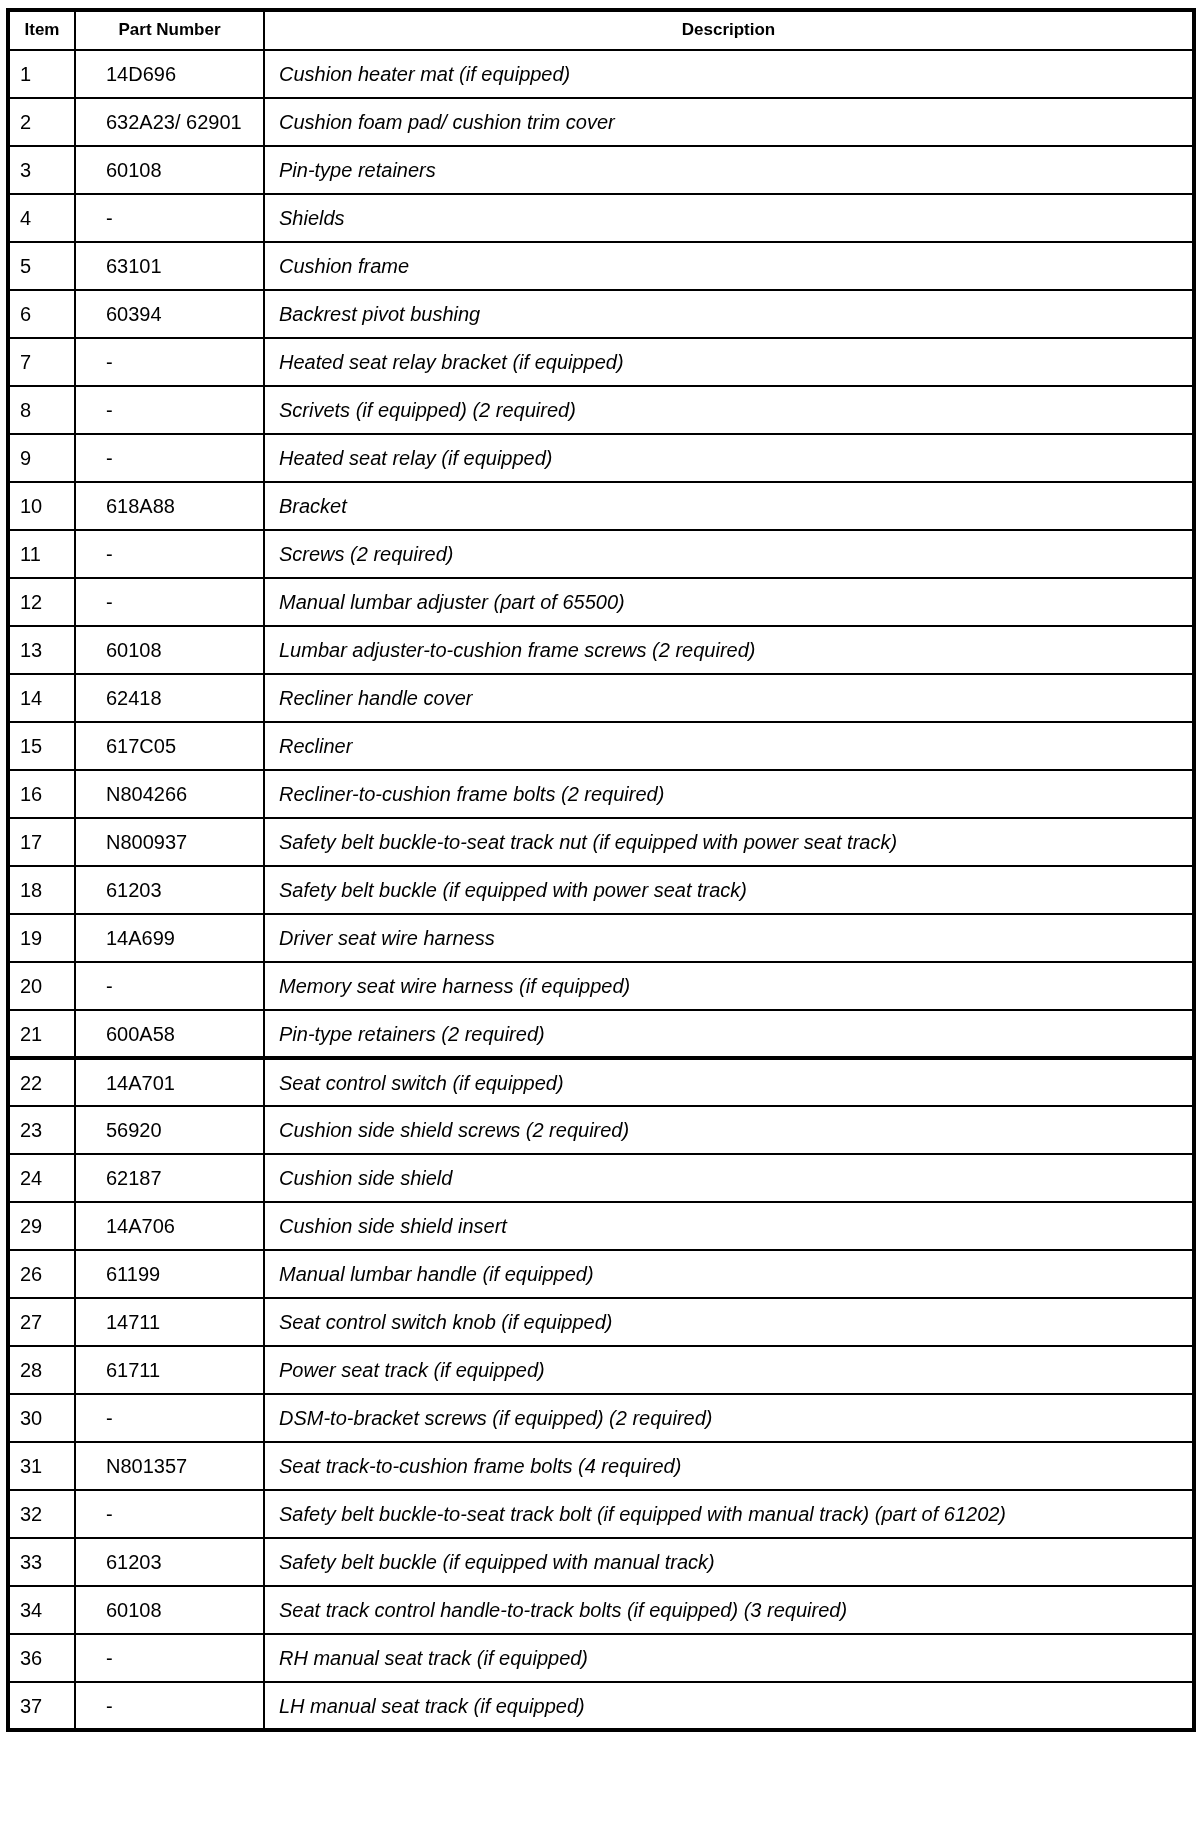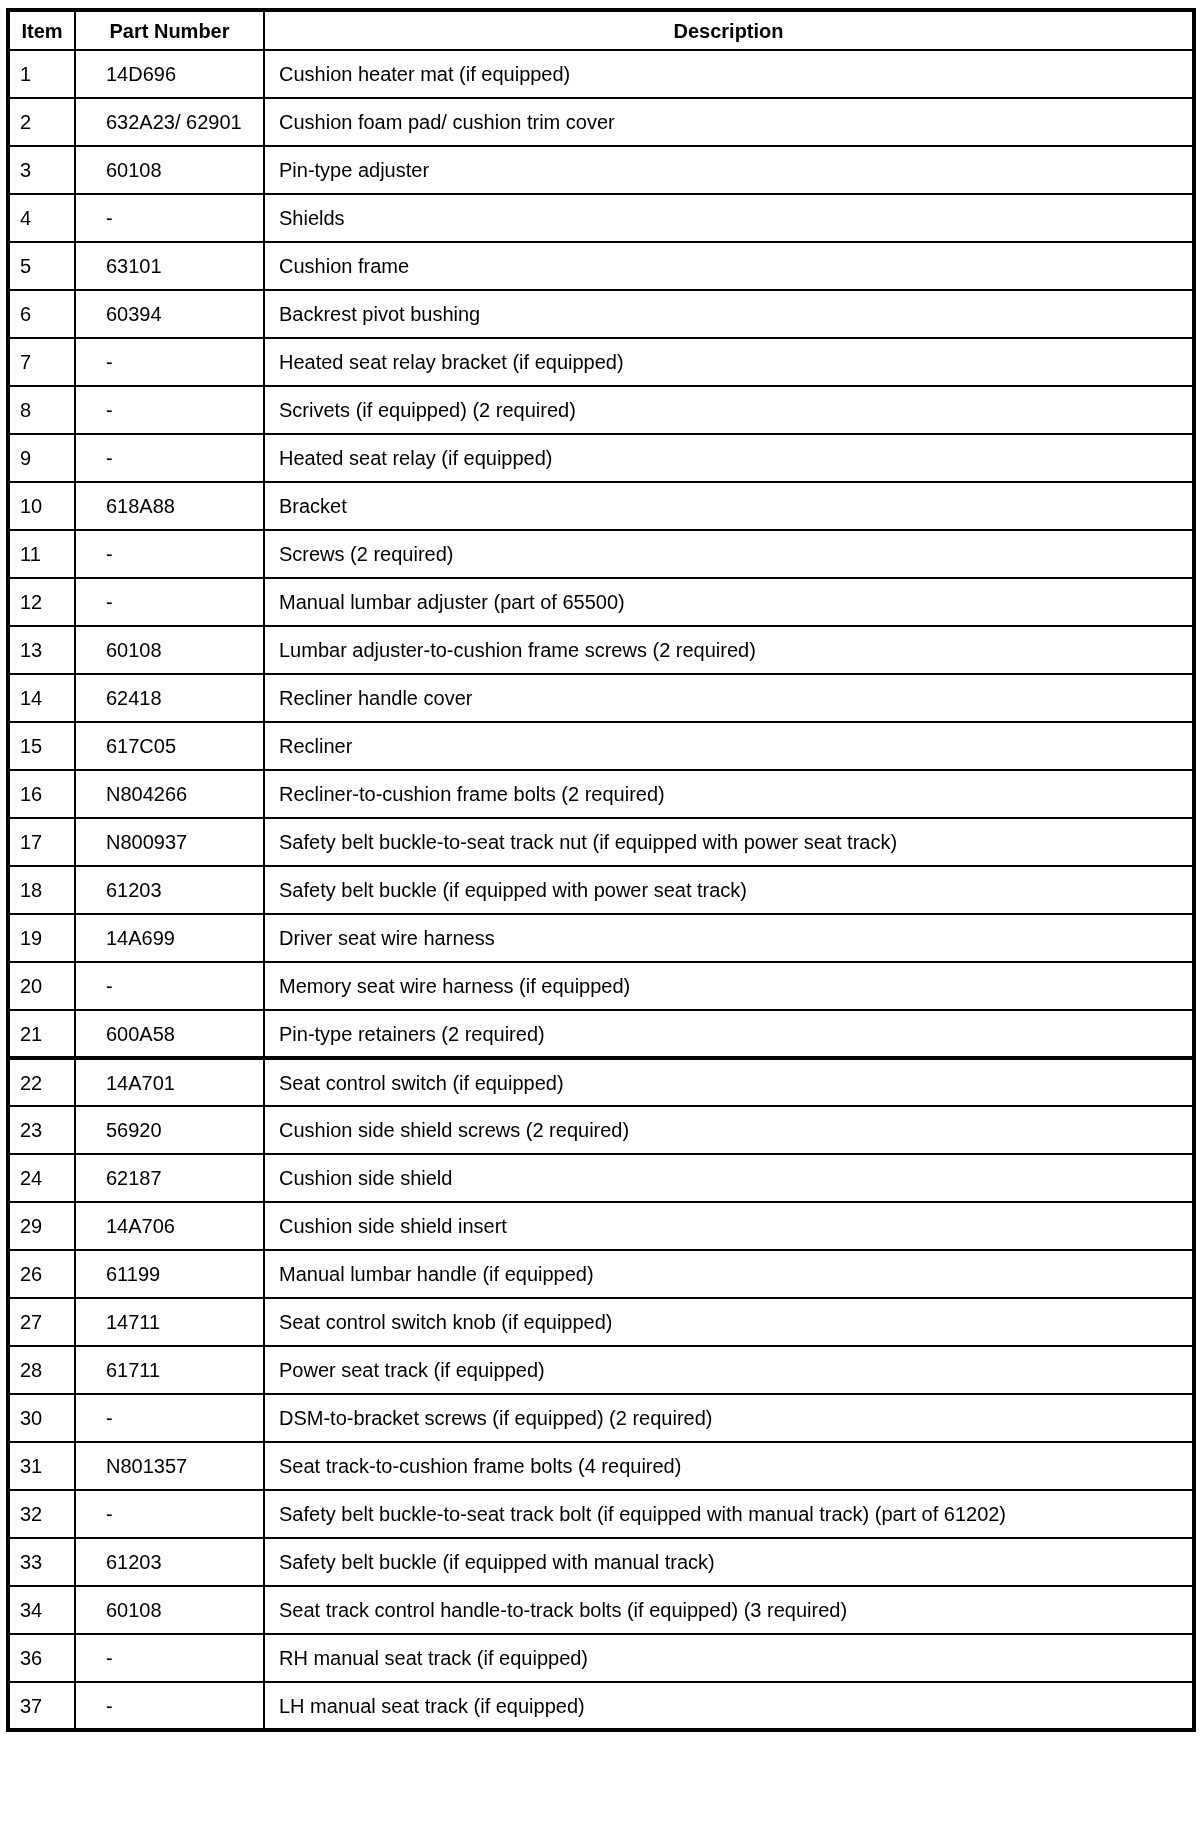--- a/index.html
+++ b/index.html
@@ -32,31 +32,31 @@
     line-height: 1.1;
     vertical-align: middle;
     white-space: nowrap;
     overflow: hidden;
     box-sizing: border-box;
     color: #000000;
   }
   thead th {
     height: 40px;
     font-weight: bold;
-    font-size: 20px;
+    font-size: 17px;
     text-align: center;
     padding: 0 4px;
   }
   tbody td {
     height: 48px;
     text-align: left;
   }
   td.c-item { padding-left: 10px; }
   td.c-part { padding-left: 30px; }
-  td.c-desc { padding-left: 14px; }
+  td.c-desc { padding-left: 14px; font-style: italic; }
   
   tbody tr:nth-child(21) td { border-bottom-width: 4px; }
 </style>
 </head>
 <body>
 
 <div class="sheet">
   <table class="parts">
     <colgroup>
       <col class="w-item">
@@ -79,21 +79,21 @@
 
   <tr>
     <td class="c-item">2</td>
     <td class="c-part">632A23/ 62901</td>
     <td class="c-desc">Cushion foam pad/ cushion trim cover</td>
   </tr>
 
   <tr>
     <td class="c-item">3</td>
     <td class="c-part">60108</td>
-    <td class="c-desc">Pin-type adjuster</td>
+    <td class="c-desc">Pin-type retainers</td>
   </tr>
 
   <tr>
     <td class="c-item">4</td>
     <td class="c-part">-</td>
     <td class="c-desc">Shields</td>
   </tr>
 
   <tr>
     <td class="c-item">5</td>

